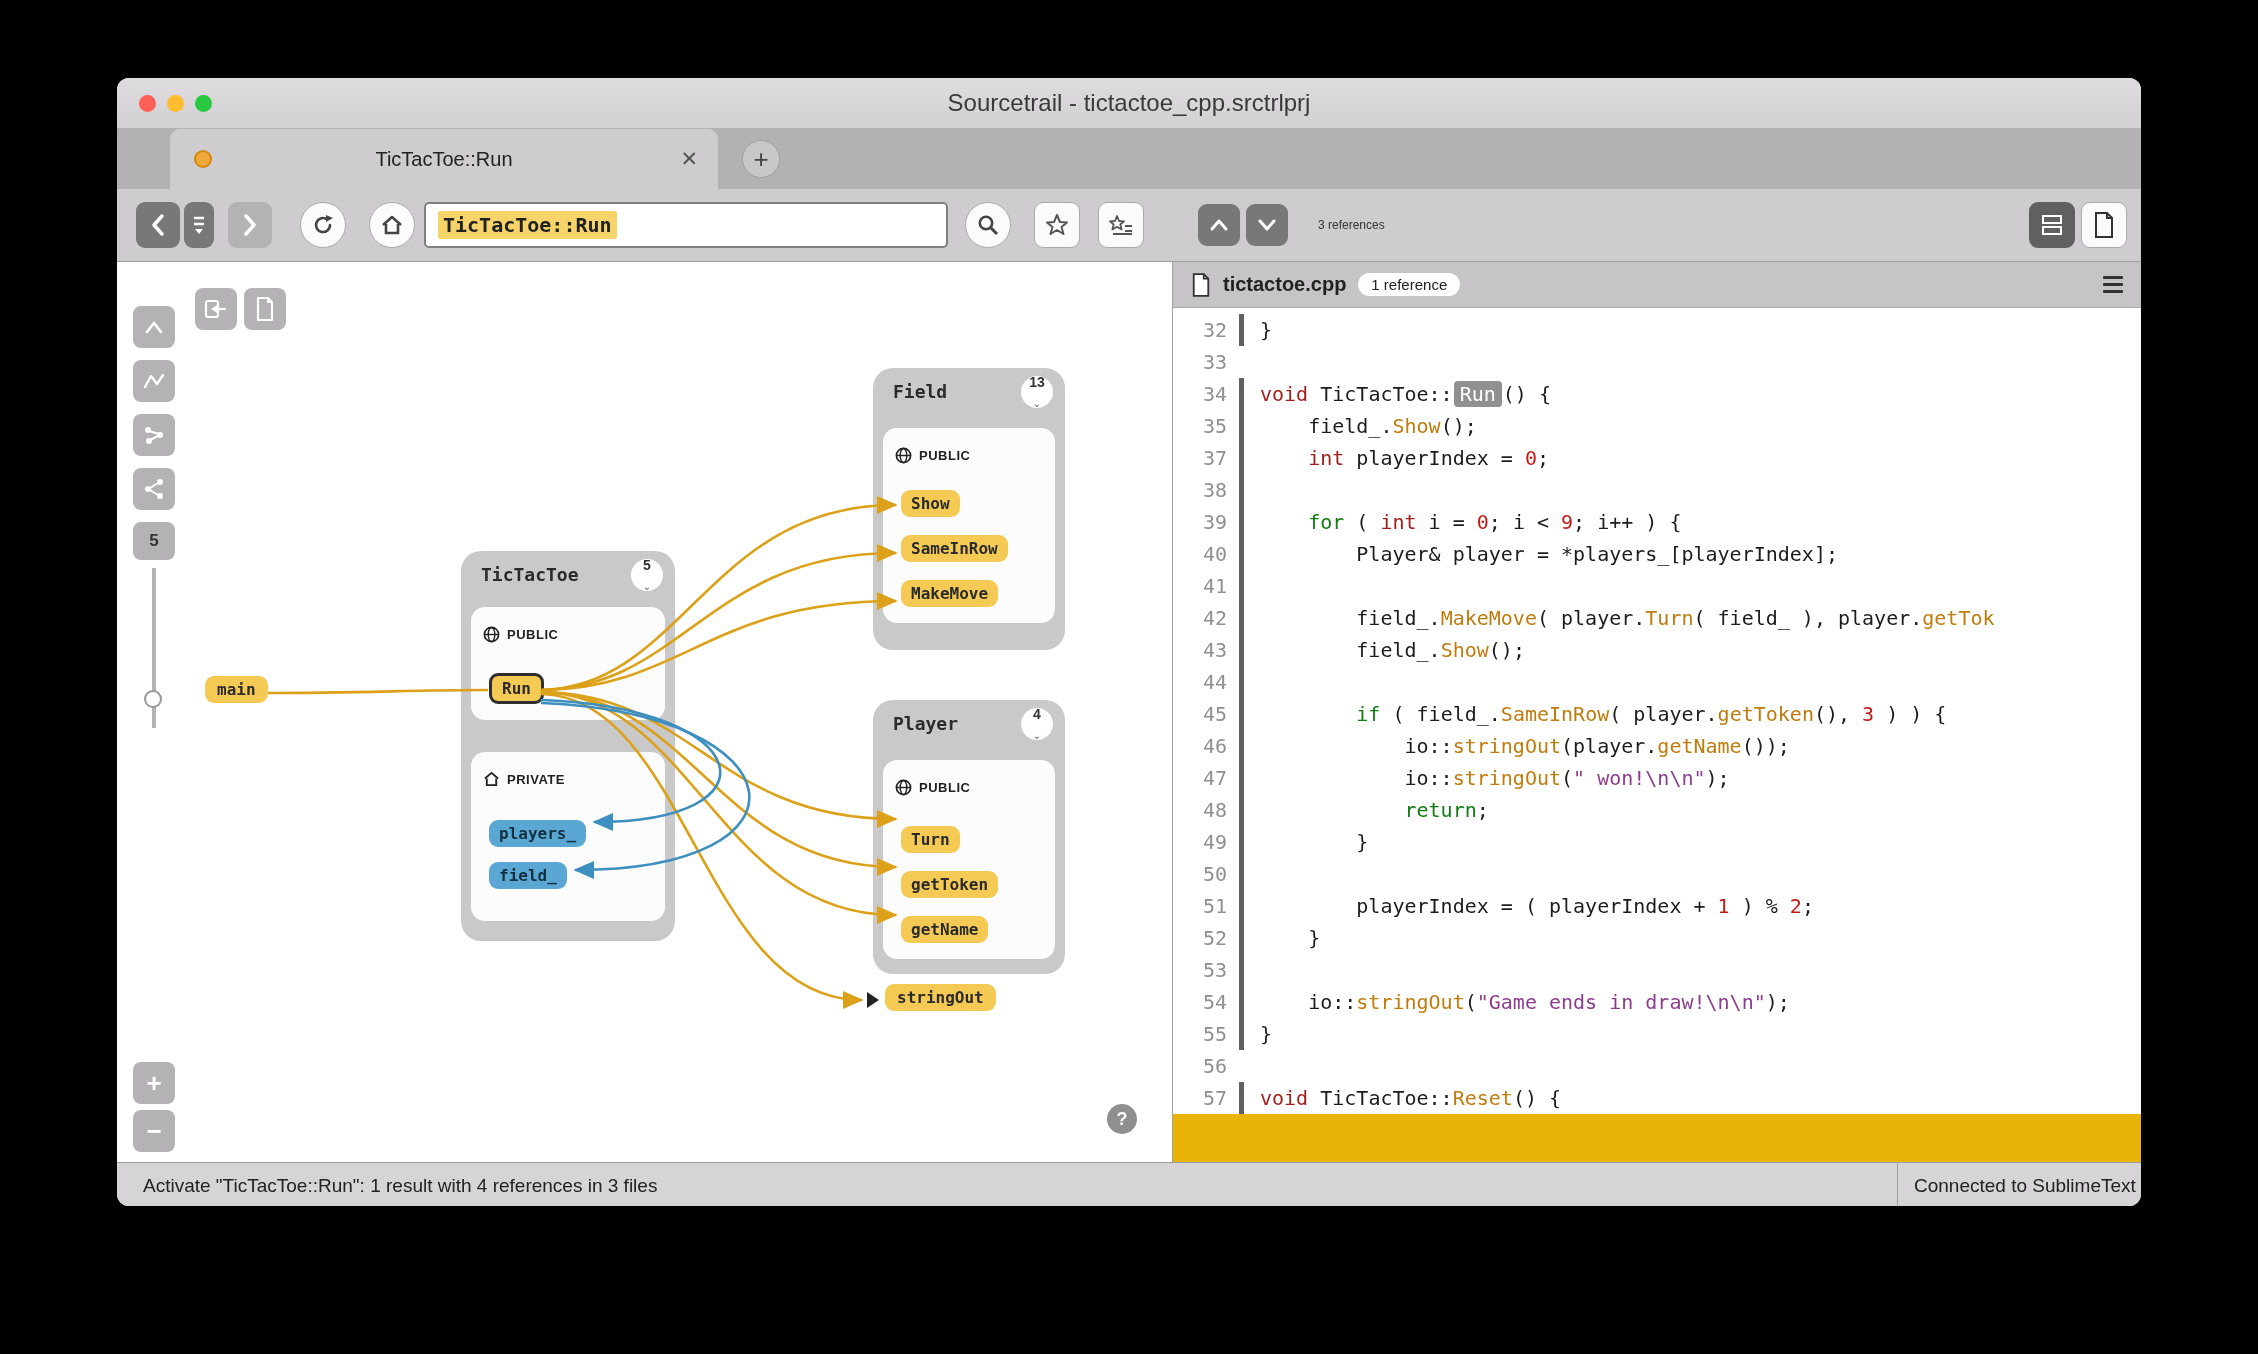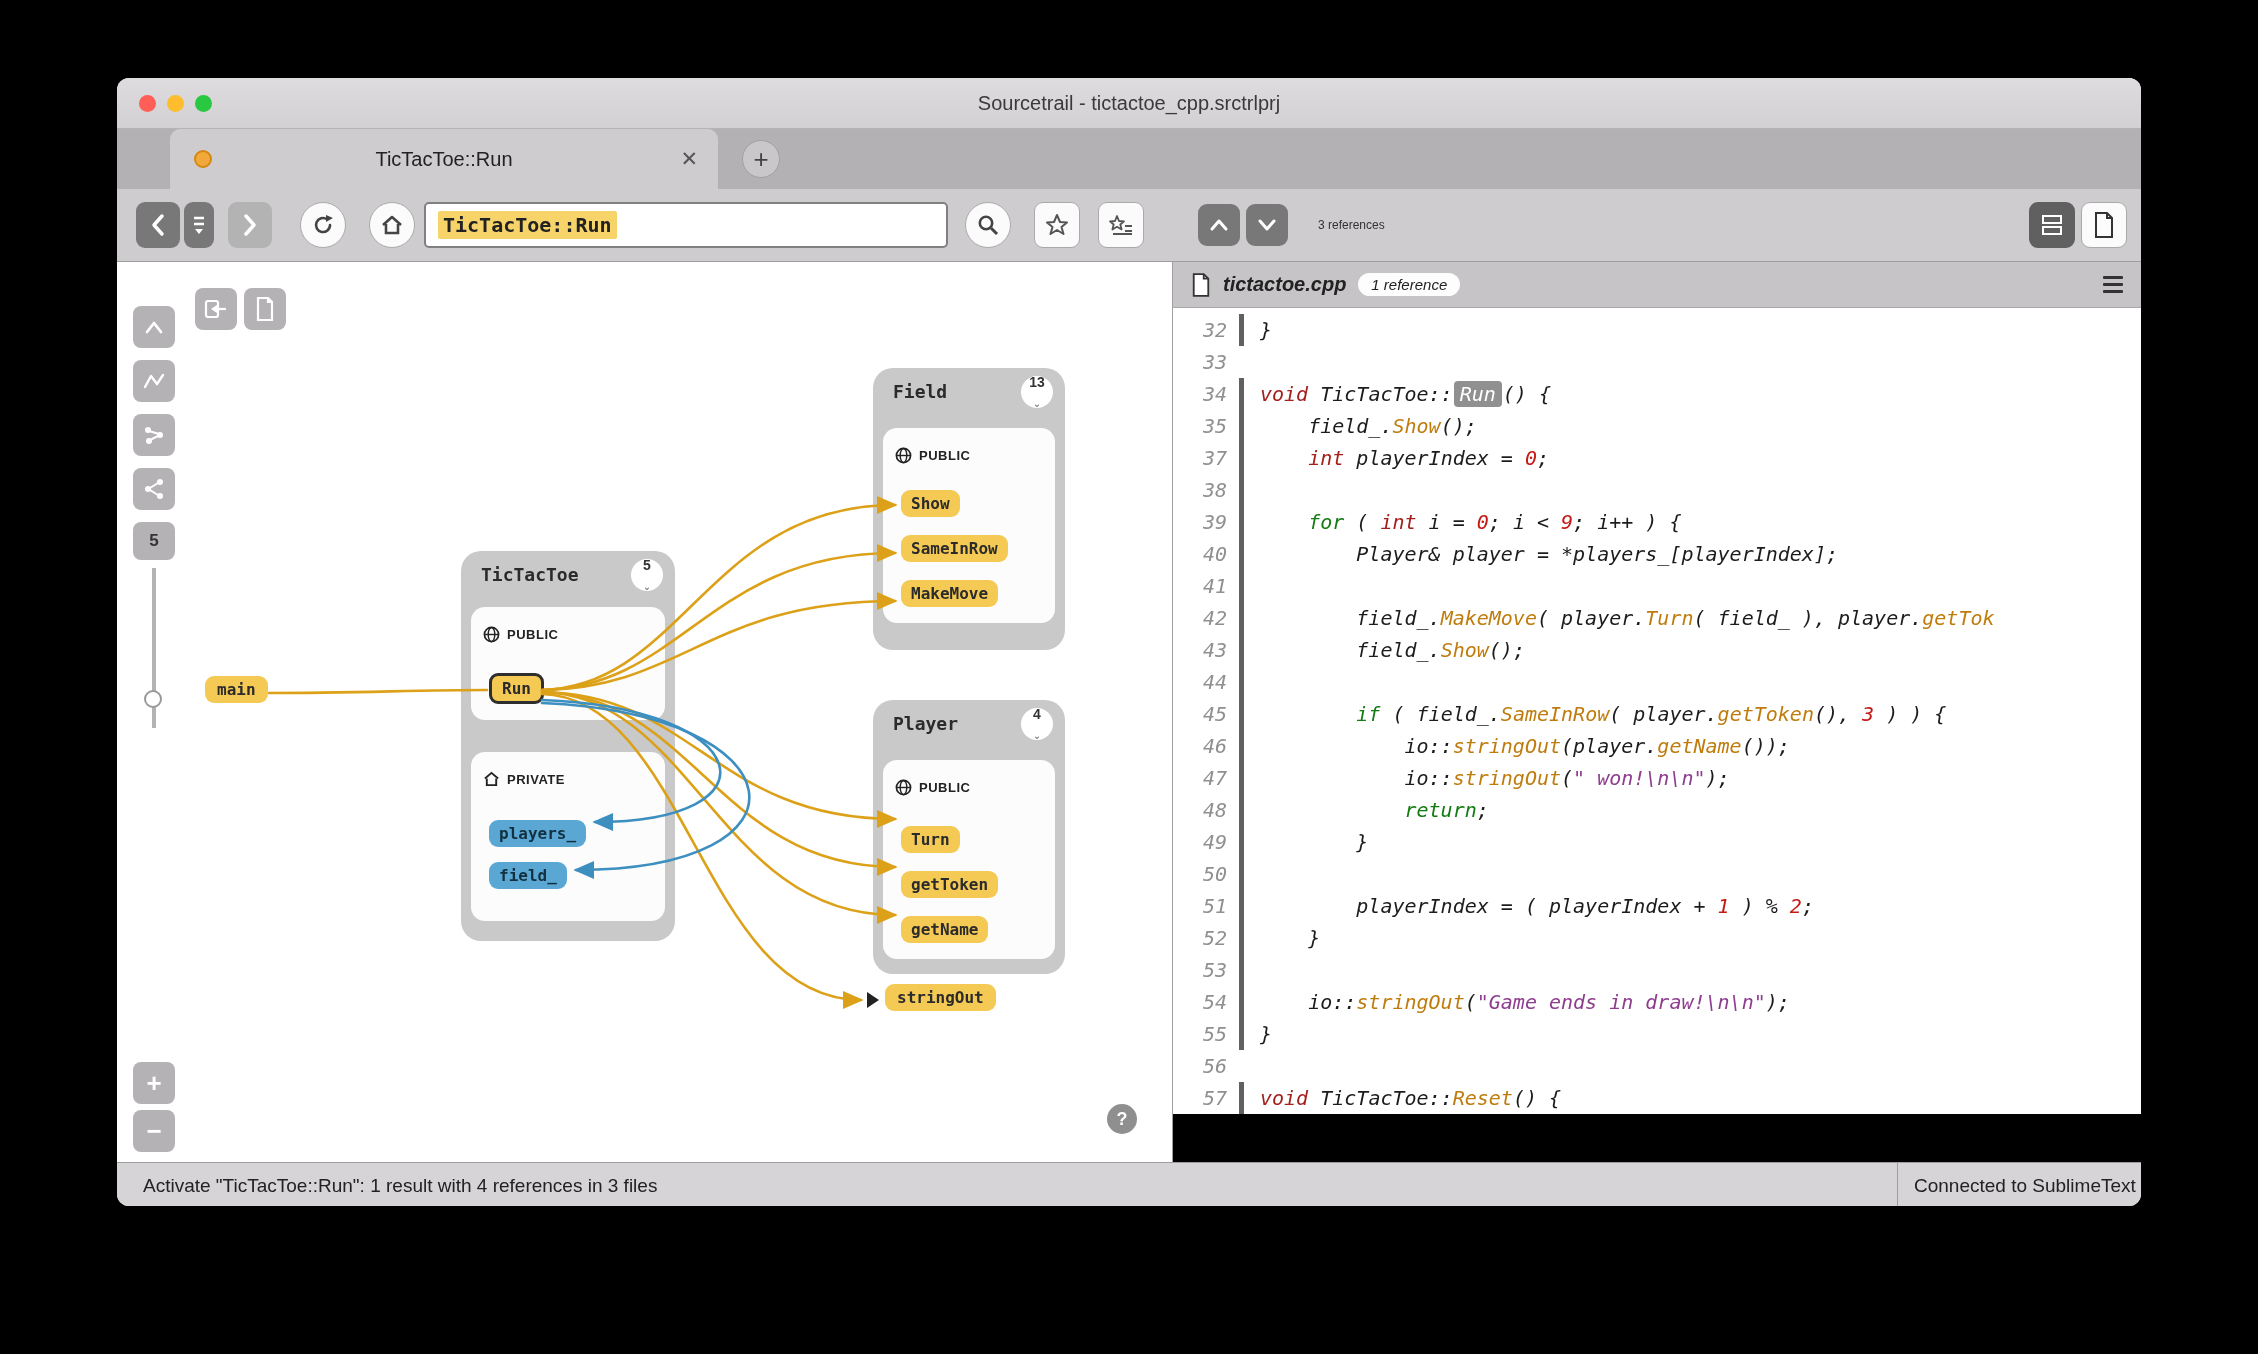--- a/index.html
+++ b/index.html
@@ -10,21 +10,21 @@
 
   
   .titlebar{position:relative;height:50px;background:linear-gradient(#dedcde,#d2d0d2);
             border-bottom:1px solid #b5b3b5;}
   .lights{position:absolute;left:22px;top:17px;display:flex;gap:11px;}
   .light{width:17px;height:17px;border-radius:50%;}
   .light.red{background:#ff5f57;}
   .light.yellow{background:#febc2e;}
   .light.green{background:#28c840;}
   .wtitle{position:absolute;left:0;right:0;top:0;height:50px;display:flex;align-items:center;
-          justify-content:center;font-size:20px;color:#3a3a3a;}
+          justify-content:center;font-size:24px;color:#3a3a3a;}
 
   
   .tabbar{position:relative;height:60px;background:#b3b1b3;}
   .tab{position:absolute;left:53px;top:0;width:548px;height:60px;background:#cecccf;
        border-radius:10px 10px 0 0;display:flex;align-items:center;}
   .tab-dot{position:absolute;left:24px;top:21px;width:18px;height:18px;border-radius:50%;
            background:#f2a93b;border:2px solid #d4880f;box-sizing:border-box;}
   .tab-label{flex:1;text-align:center;font-size:20px;color:#222;}
   .tab-close{position:absolute;right:20px;top:0;height:60px;display:flex;align-items:center;
              font-size:21px;color:#555;cursor:default;}
@@ -46,21 +46,21 @@
                color:#222;background:#f6d46a;padding:2px 5px;border-radius:2px;}
 
   
   .ref-label{position:absolute;left:1201px;top:0;height:72px;display:flex;align-items:center;
              font-size:12px;color:#333;}
 
   
   .content{position:relative;height:900px;display:flex;}
   .graph-panel{position:relative;width:1056px;height:900px;background:#fff;overflow:hidden;
                border-right:1px solid #a0a0a0;box-sizing:border-box;}
-  .code-panel{position:relative;width:968px;height:900px;background:#000000;overflow:hidden;font-style:italic;}
+  .code-panel{position:relative;width:968px;height:900px;background:#eab308;overflow:hidden;}
 
   
   .gtool{position:absolute;width:42px;height:42px;border-radius:8px;background:#b4b2b4;
          display:flex;align-items:center;justify-content:center;}
   .zoom-tile{position:absolute;left:16px;top:260px;width:42px;height:38px;border-radius:8px;
              background:#b4b2b4;display:flex;align-items:center;justify-content:center;
              font-size:17px;font-weight:bold;color:#333;}
   .zoom-track{position:absolute;left:35px;top:306px;width:4px;height:160px;background:#b4b2b4;}
   .zoom-handle{position:absolute;left:27px;top:428px;width:18px;height:18px;border-radius:50%;
                background:#fff;border:2px solid #999;box-sizing:border-box;}

